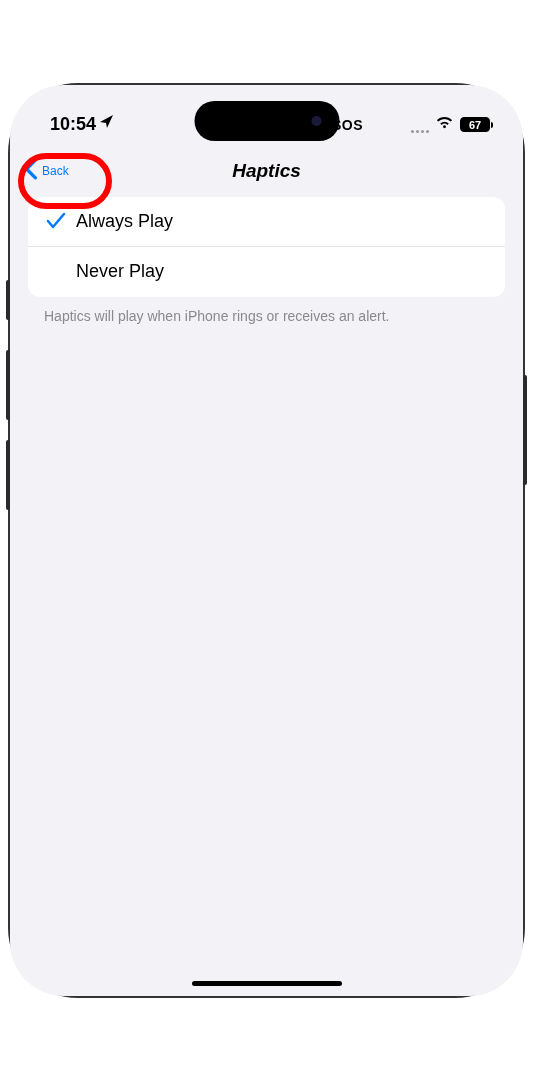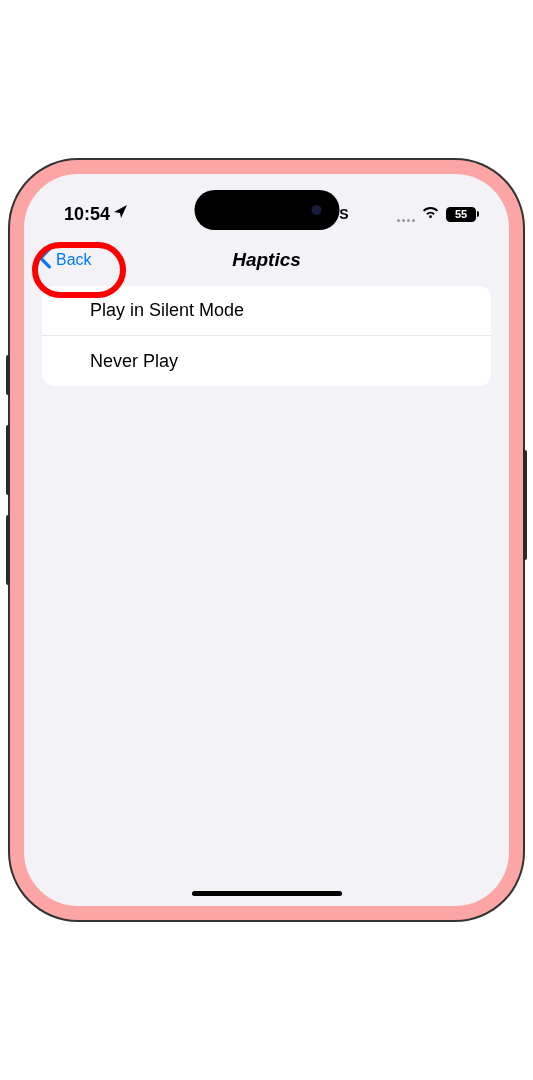--- a/index.html
+++ b/index.html
@@ -11,24 +11,23 @@
     body {
       width: 533px;
       height: 1080px;
       background: #ffffff;
       display: flex;
       justify-content: center;
       align-items: center;
     }
     .phone-frame {
       width: 513px;
-      height: 760px;
+      height: 911px;
       background: #fca5a5;
       border-radius: 68px;
-      padding: 14px;
       position: relative;
       box-shadow: 0 0 0 2px #333;
     }
     .side-button-left-1 {
       position: absolute;
       left: -4px;
       top: 195px;
       width: 4px;
       height: 40px;
       background: #2a2a2c;
@@ -171,21 +170,21 @@
       display: flex;
       align-items: center;
       padding: 14px 14px 14px 14px;
       position: relative;
       height: 52px;
     }
     .back-button {
       display: flex;
       align-items: center;
       color: #007aff;
-      font-size: 16px;
+      font-size: 12px;
       gap: 4px;
       position: relative;
       z-index: 2;
     }
     .back-chevron svg {
       width: 14px;
       height: 22px;
     }
     .nav-title {
       position: absolute;
@@ -303,21 +302,21 @@
               <div class="sos-dot"></div>
           </div>
         </div>
         <span class="wifi-icon">
           <svg viewBox="0 0 20 15" fill="#000">
             <path d="M10 13.5 a1.5 1.5 0 1 0 0-3 1.5 1.5 0 0 0 0 3z M5.5 8.5 a6.5 6.5 0 0 1 9 0 l-1.5 1.5 a4.3 4.3 0 0 0-6 0z M2 5 a11.3 11.3 0 0 1 16 0 l-1.5 1.5 a9.2 9.2 0 0 0-13 0z"></path>
           </svg>
         </span>
         <div class="battery-container">
           <div class="battery-body">
-            <span class="battery-text">55</span>
+            <span class="battery-text">67</span>
           </div>
           <div class="battery-cap"></div>
         </div>
       </div>
     </div>
 
     <div class="nav-bar">
       <div class="back-button">
         <span class="back-chevron">
           <svg viewBox="0 0 12 20" fill="none" stroke="#007aff" stroke-width="3" stroke-linecap="round" stroke-linejoin="round">
@@ -326,26 +325,31 @@
         </span>
         <span>Back</span>
       </div>
       <div class="nav-title">Haptics</div>
     </div>
 
     <div class="content">
 
       <div class="list-group">
         <div class="list-item">
-          <span class="check-spacer"></span>
-          <span class="list-label">Play in Silent Mode</span>
+          <span class="check-icon">
+            <svg viewBox="0 0 20 18" fill="none" stroke="#007aff" stroke-width="2.5" stroke-linecap="round" stroke-linejoin="round">
+              <path d="M2 9 L7 15 L18 2"></path>
+            </svg>
+          </span>
+          <span class="list-label">Always Play</span>
         </div>
         <div class="list-item">
           <span class="check-spacer"></span>
           <span class="list-label">Never Play</span>
         </div>
       </div>
 
+      <div class="footer-text">Haptics will play when iPhone rings or receives an alert.</div>
     </div>
 
     <div class="home-indicator"></div>
   </div>
 </div>
 
 </body></html>

